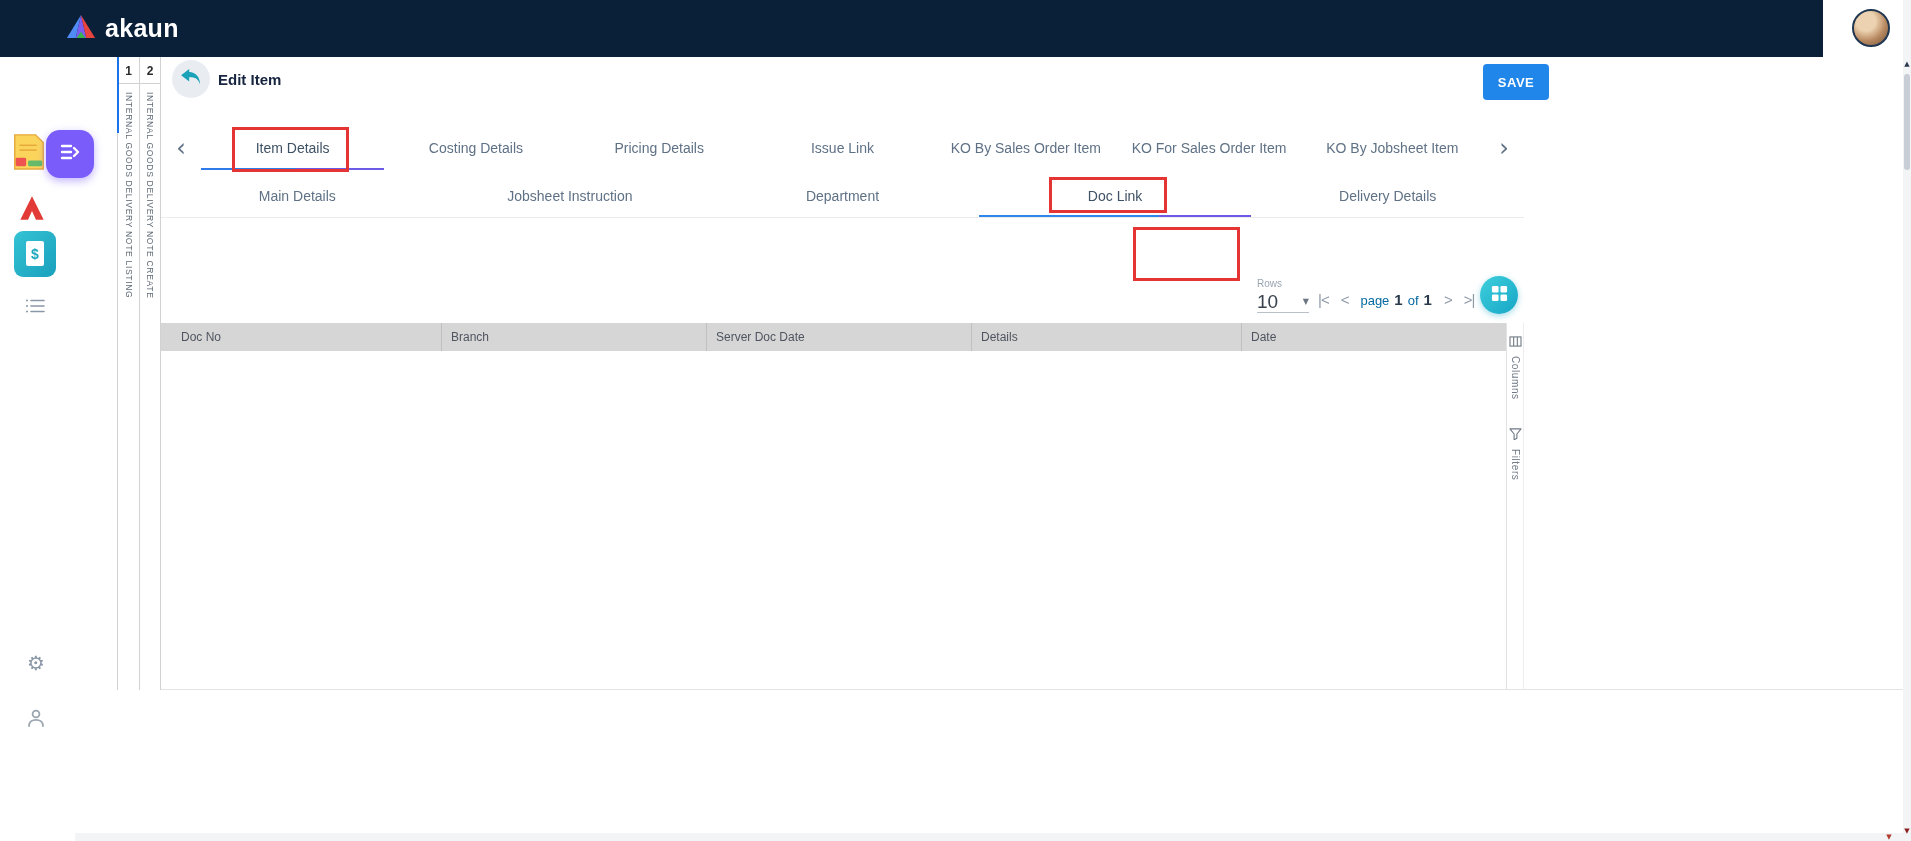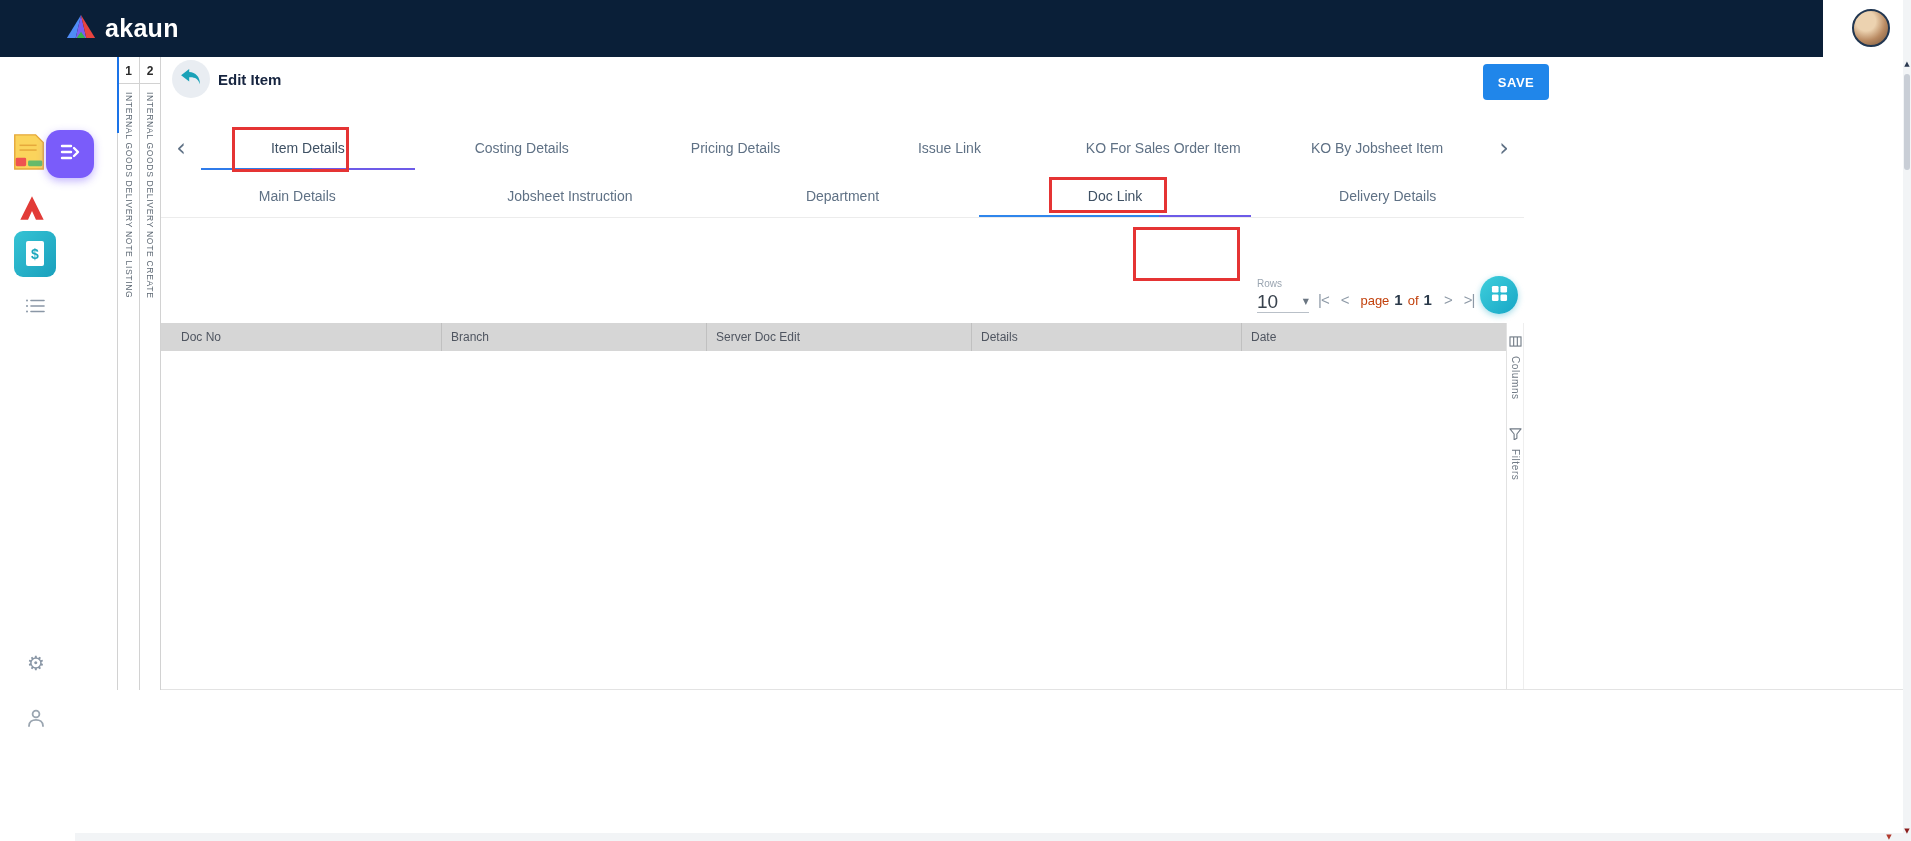--- a/index.html
+++ b/index.html
@@ -67,21 +67,21 @@
   .rows-label { position:absolute; left:1257px; top:278px; font-size:10px; color:#9aa5b1; }
   .rows-select { position:absolute; left:1257px; top:291px; width:52px; height:22px;
                  border-bottom:1px solid #b9c0c8; display:flex; align-items:center;
                  justify-content:space-between; cursor:pointer; }
   .rows-select .val { font-size:19px; color:#38424d; }
   .rows-select .caret { font-size:8px; color:#6b7682; font-family:"DejaVu Sans", sans-serif; }
   .pager { position:absolute; left:1318px; top:284px; height:30px; display:flex; align-items:center;
            gap:12px; color:#8d99a6; }
   .pager .pbtn { font-size:15px; letter-spacing:-1px; cursor:pointer; color:#8d99a6; }
   .pager .ptext { display:flex; align-items:baseline; gap:5px; }
-  .pager .pword { font-size:13px; color:#c2410c; }
+  .pager .pword { font-size:13px; color:#0369a1; }
   .pager .pnum { font-size:15px; font-weight:700; color:#2b3a4a; }
   .fab { position:absolute; left:1480px; top:276px; width:38px; height:38px; border-radius:50%;
          background:linear-gradient(135deg, #3ecfdc, #17a6c6); display:flex; align-items:center;
          justify-content:center; cursor:pointer; box-shadow:0 2px 6px rgba(23,166,198,.4); }
 
   
   .thead { position:absolute; left:161px; top:323px; width:1345px; height:28px; background:#d6d6d6;
            display:flex; align-items:stretch; font-size:12px; color:#4f5560; }
   .th { display:flex; align-items:center; padding-left:9px; border-left:1px solid #c0c0c0; cursor:pointer; }
   .th:first-child { border-left:none; padding-left:20px; }
@@ -222,20 +222,23 @@
     <div class="tab">
       <span>Costing Details</span>
     </div>
     <div class="tab">
       <span>Pricing Details</span>
     </div>
     <div class="tab">
       <span>Issue Link</span>
     </div>
     <div class="tab">
+      <span>KO By Sales Order Item</span>
+    </div>
+    <div class="tab">
       <span>KO For Sales Order Item</span>
     </div>
     <div class="tab">
       <span>KO By Jobsheet Item</span>
     </div>
     <div class="tab-chevron">›</div>
   </div>
 
   <div class="tabrow tabrow2">
     <div class="tab">
@@ -281,21 +284,21 @@
         <rect x="10" y="1" width="7" height="7" rx="1.5"></rect>
         <rect x="1" y="10" width="7" height="7" rx="1.5"></rect>
         <rect x="10" y="10" width="7" height="7" rx="1.5"></rect>
       </svg>
     </span>
   </div>
 
   <div class="thead">
     <div class="th" style="width:280px">Doc No</div>
     <div class="th" style="width:265px">Branch</div>
-    <div class="th" style="width:265px">Server Doc Edit</div>
+    <div class="th" style="width:265px">Server Doc Date</div>
     <div class="th" style="width:270px">Details</div>
     <div class="th" style="flex:1">Date</div>
   </div>
   <div class="tbody"></div>
 
   <div class="tools">
     <div class="tool-group">
       <span>
         <svg width="13" height="11" viewBox="0 0 14 12" fill="none" stroke="#707a85" stroke-width="1.2">
           <rect x="1" y="1" width="12" height="10"></rect>

